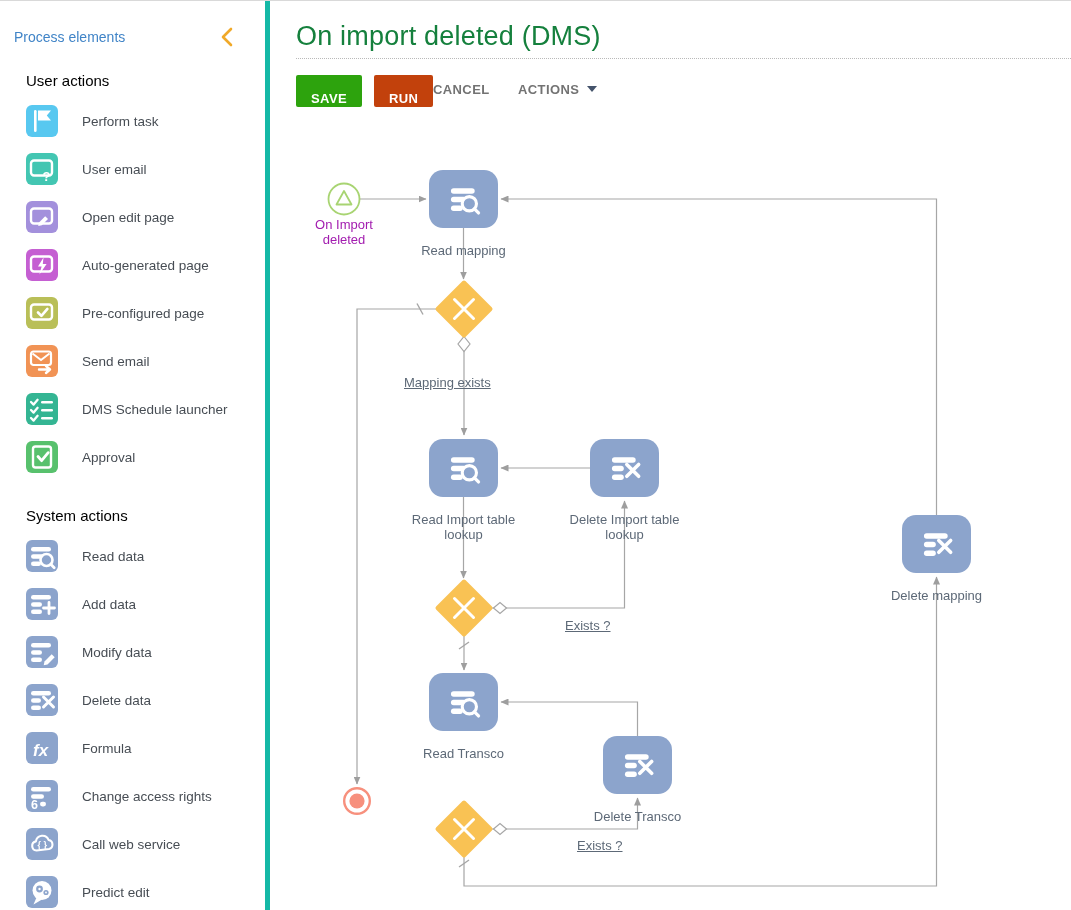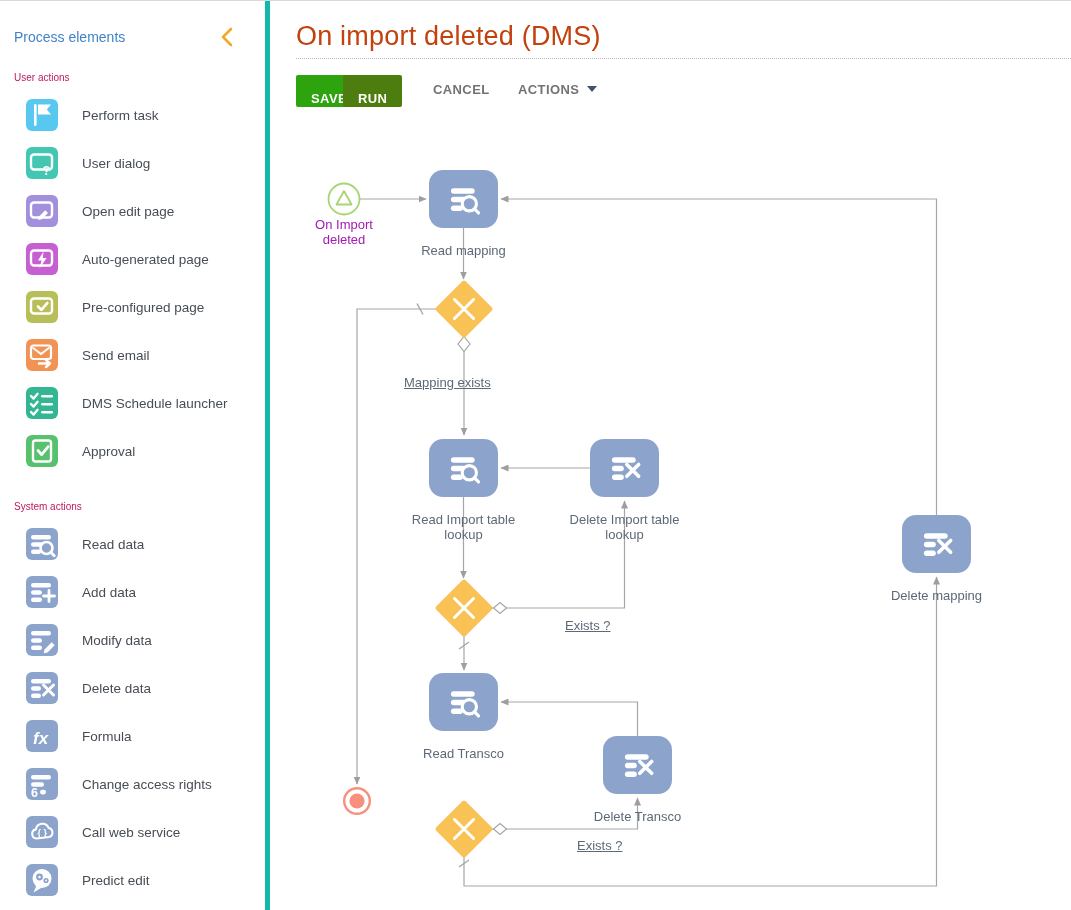--- a/index.html
+++ b/index.html
@@ -7,39 +7,39 @@
     font-family:"Liberation Sans", sans-serif; }
   body { border-top:1px solid #d9d9d9; position:relative; }
 
   
   .sidebar { position:absolute; left:0; top:0; width:270px; height:100%;
     background:#fff; border-right:5px solid #14b8a6; z-index:5; }
   .sb-head { position:relative; margin:27px 14px 0 14px; }
   .sb-title { color:#4084c7; font-size:14px; }
   .sb-collapse { position:absolute; right:12px; top:-2px; width:22px; height:22px;
     cursor:pointer; }
-  .sb-section { color:#be185d; font-size:10px; margin:26px 0 8px 14px; }
+  .sb-section { color:#000000; font-size:15px; margin:26px 0 8px 26px; }
   .pe-item { display:flex; align-items:center; height:48px; padding-left:26px;
     cursor:pointer; }
   .pe-icon { width:32px; height:32px; border-radius:6px; flex:0 0 32px;
     display:flex; align-items:center; justify-content:center; }
   .pe-icon svg { width:32px; height:32px; display:block; }
   .pe-label { margin-left:24px; font-size:13.5px; color:#474d54; }
 
   
   .main { position:absolute; left:270px; top:0; width:801px; height:910px; }
   .page-title { position:absolute; left:26px; top:20px; font-size:27px;
-    font-weight:300; color:#c2410c; letter-spacing:.2px; }
+    font-weight:300; color:#15803d; letter-spacing:.2px; }
   .title-sep { position:absolute; left:26px; right:0; top:57px;
     border-bottom:1px dotted #b9b9b9; }
   .btn { position:absolute; top:74px; height:28px; border:none; border-radius:2px;
     font-family:inherit; font-size:13px; font-weight:bold; letter-spacing:.4px;
     color:#fff; padding:16px 15px; cursor:pointer; }
   .btn-save { left:26px; background:#2da30d; }
-  .btn-run  { left:73px; background:#4d7c0f; }
+  .btn-run  { left:104px; background:#c2410c; }
   .btn-text { position:absolute; top:74px; height:28px; background:none; border:none;
     font-family:inherit; font-size:13px; font-weight:bold; letter-spacing:.4px;
     color:#737373; cursor:pointer; padding:0; display:flex; align-items:center; }
   .btn-cancel { left:163px; }
   .btn-actions { left:248px; }
   .caret { display:inline-block; width:0; height:0; margin-left:8px;
     border-left:5px solid transparent; border-right:5px solid transparent;
     border-top:6px solid #44536b; }
 
   
@@ -169,21 +169,21 @@
         </svg>
       </span>
     <span class="pe-label">Perform task</span>
   </div>
   <div class="pe-item">
     <span class="pe-icon" style="background-color: rgb(67, 198, 178);">
         <svg viewBox="0 0 32 32">
           <use href="#sym-dialog"></use>
         </svg>
       </span>
-    <span class="pe-label">User dialog</span>
+    <span class="pe-label">User email</span>
   </div>
   <div class="pe-item">
     <span class="pe-icon" style="background-color: rgb(163, 144, 220);">
         <svg viewBox="0 0 32 32">
           <use href="#sym-page-edit"></use>
         </svg>
       </span>
     <span class="pe-label">Open edit page</span>
   </div>
   <div class="pe-item">

